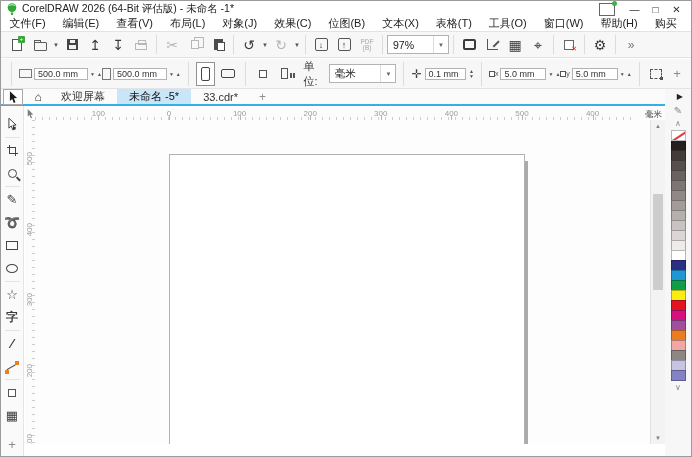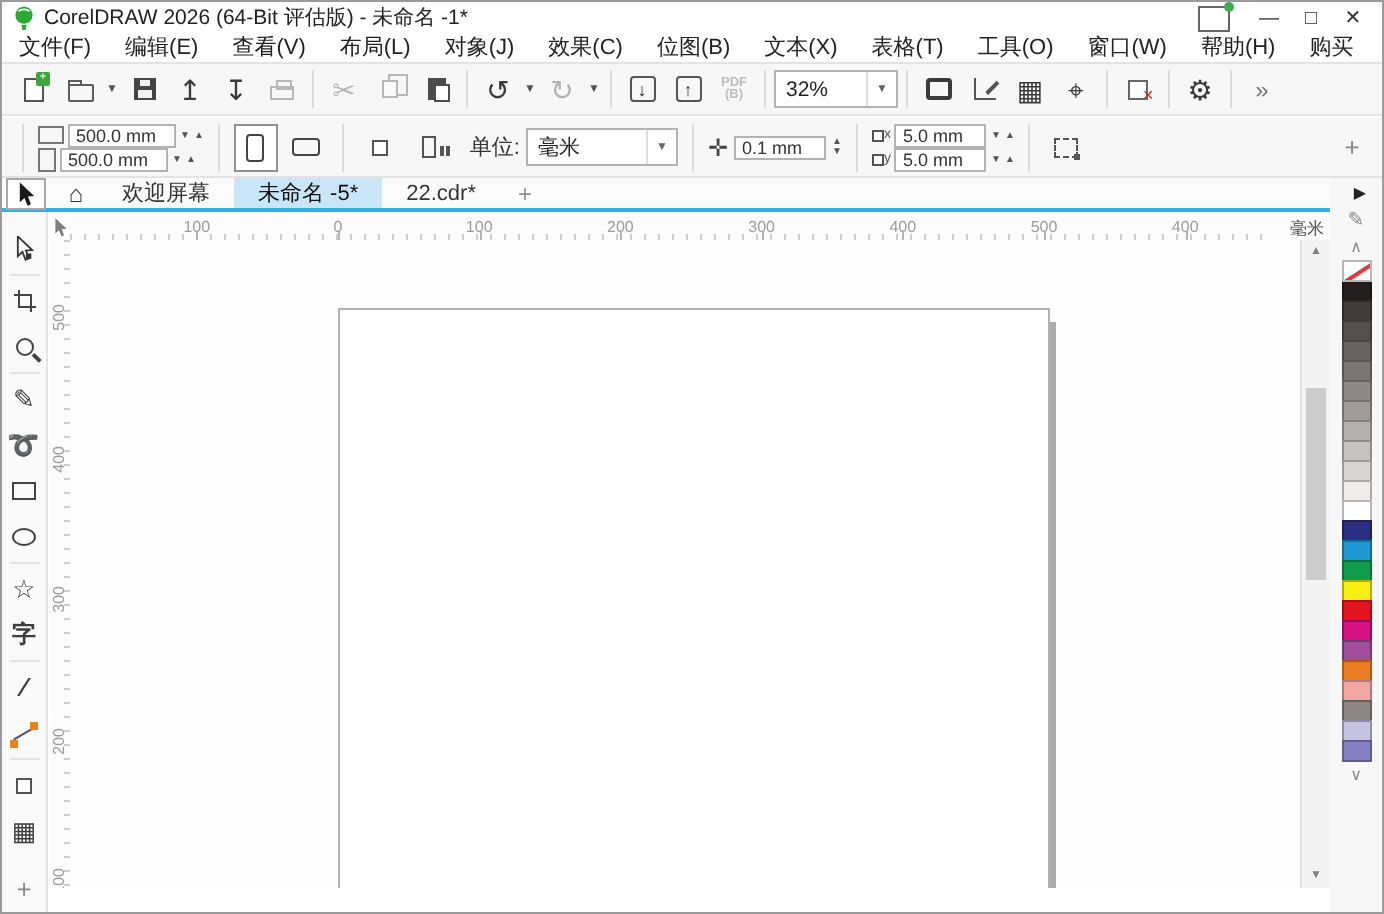--- a/index.html
+++ b/index.html
@@ -37,21 +37,21 @@
   .zoom-combo{width:62px}
 
   .snap-wrap{display:flex;align-items:center;gap:4px;padding:0 4px;font-size:11px;color:#333}
 
   
   .propbar{top:58px;height:30px;background:#f7f7f8;border-bottom:1px solid #e3e3e3;
            display:flex;align-items:center;padding:0 6px;font-size:11px;color:#333;gap:3px}
   .preset-combo{width:118px}
   .units-combo{width:76px}
   .pb-sep{width:1px;height:24px;background:#dcdcdc;margin:0 4px;flex:none}
-  .sz-grid{display:flex;flex-direction:column;gap:0}
+  .sz-grid{display:flex;flex-direction:row;gap:0}
   .sz-row{display:flex;align-items:center;gap:2px}
   .mini-field{width:54px;height:12px;background:#fff;border:1px solid #b3b3b3;font-size:9px;
               display:flex;align-items:center;padding:0 3px;box-sizing:border-box}
   .spin-h{display:flex;gap:2px;font-size:5px;color:#555}
   .spin-v{display:flex;flex-direction:column;gap:1px;font-size:5px;color:#555;line-height:4px;text-align:center}
   .pb-toggle{width:22px;height:24px;display:flex;align-items:center;justify-content:center}
   .pb-toggle.sel{border:1px solid #919191;background:#fff;box-sizing:border-box}
   .nudge-field{width:46px}
   .dup-lab{font-size:7px;color:#555;display:flex;align-items:flex-end}
   .plus-btn{margin-left:auto;color:#8a8a8a;font-size:13px;width:18px;text-align:center}
@@ -242,21 +242,21 @@
         <span class="ic i-box">↓</span>
       </div>
       <div class="tb-btn">
         <span class="ic i-box">↑</span>
       </div>
       <div class="tb-btn disabled">
         <span class="pdf-ic">PDF<br>(B)</span>
       </div>
       <div class="tb-sep"></div>
       <div class="combo zoom-combo">
-        <span>32%</span>
+        <span>97%</span>
         <span class="caret">▼</span>
       </div>
       <div class="tb-sep"></div>
       <div class="tb-btn">
         <span class="ic i-full"></span>
       </div>
       <div class="tb-btn">
         <span class="ic i-rulcorner"></span>
       </div>
       <div class="tb-btn">
@@ -361,21 +361,21 @@
     <div class="pickbox">
       <svg width="9" height="13" viewBox="0 0 10 14">
         <path d="M1 0 L1 11 L3.6 8.6 L5.3 13 L7.2 12.2 L5.5 7.9 L9 7.6 Z" fill="#1a1a1a"></path>
       </svg>
     </div>
     <div class="home-btn">
         <span>⌂</span>
       </div>
     <div class="tab">欢迎屏幕</div>
       <div class="tab active">未命名 -5*</div>
-      <div class="tab">22.cdr*</div>
+      <div class="tab">33.cdr*</div>
       <span class="newtab-btn" id="newtab-slot">+</span>
   </div>
 
   <div class="ruler-corner">
     <svg width="7" height="10" viewBox="0 0 10 14">
         <path d="M1 0 L1 11 L3.6 8.6 L5.3 13 L7.2 12.2 L5.5 7.9 L9 7.6 Z" fill="#7e7e7e"></path>
       </svg>
   </div>
   <div class="hruler">
     <span class="unit-label">毫米</span>

